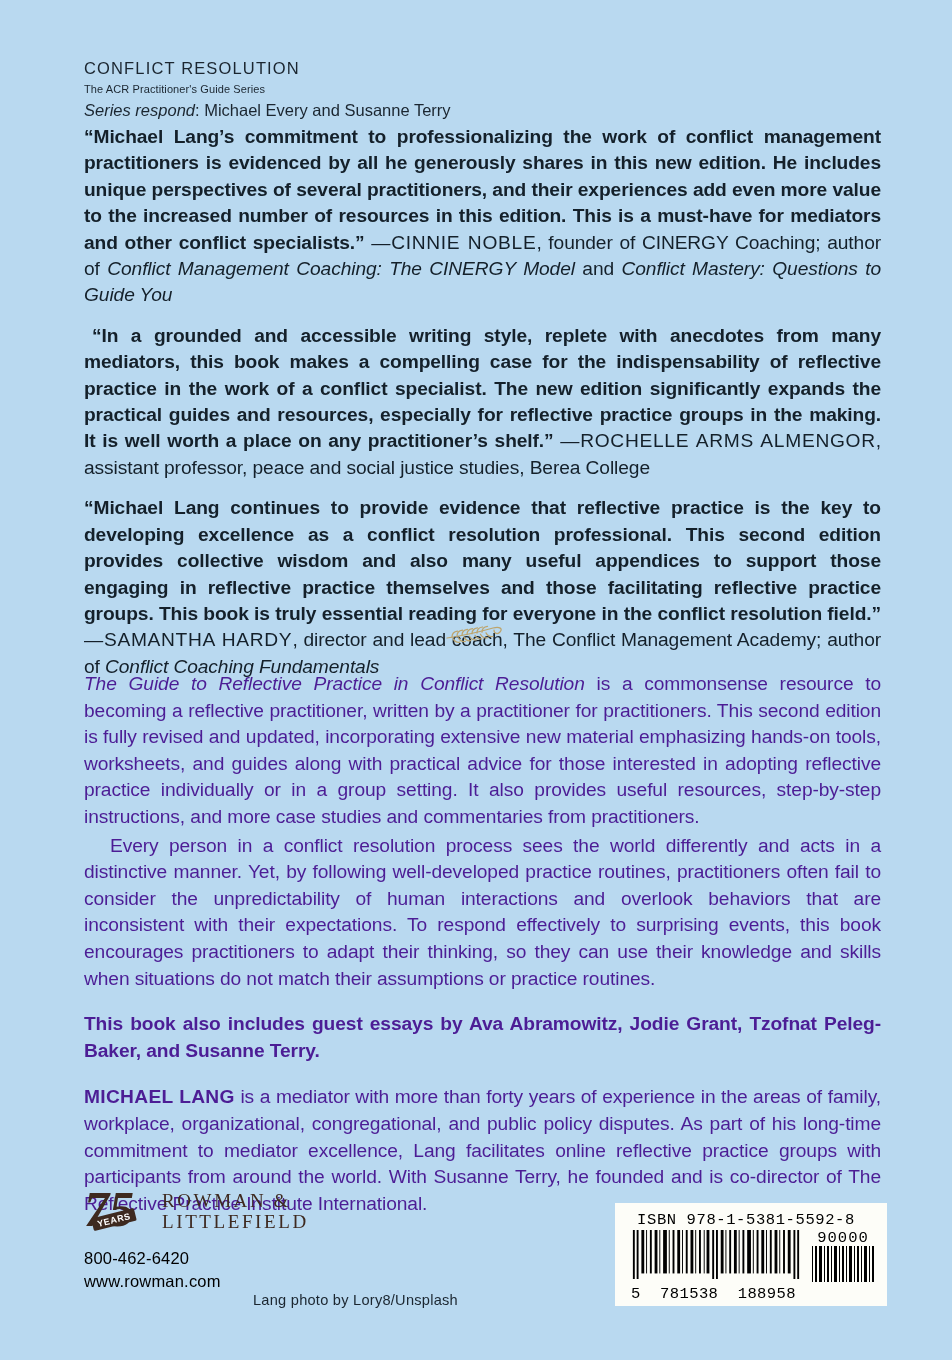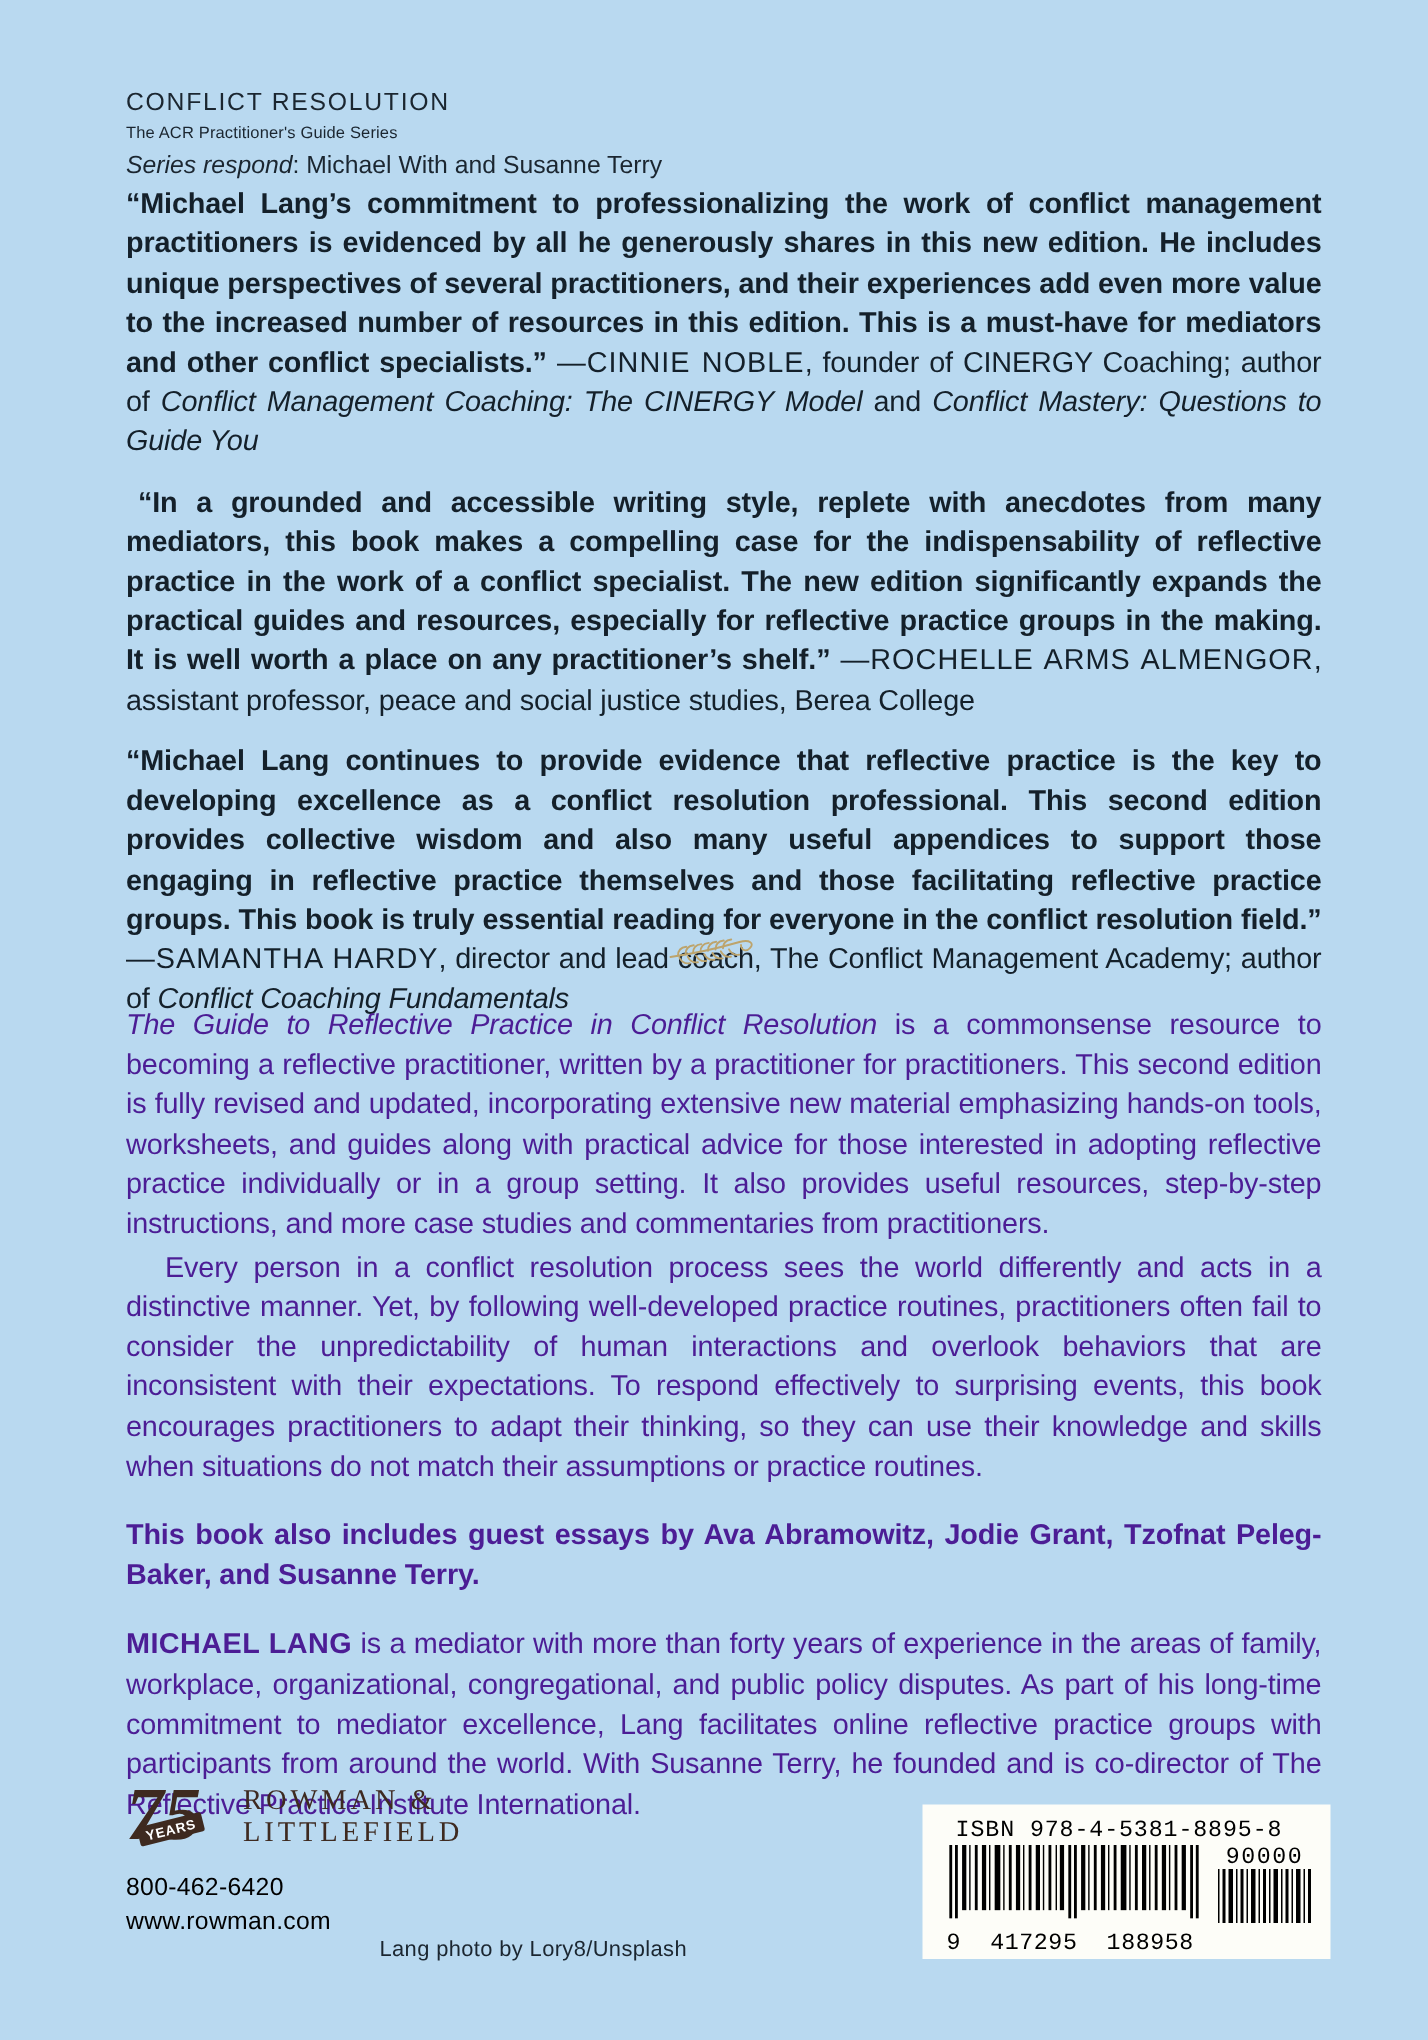--- a/index.html
+++ b/index.html
@@ -197,21 +197,21 @@
   }
 </style>
 </head>
 <body>
 
 <div class="cover">
 
   <div class="header">
     <div class="series-cat">CONFLICT RESOLUTION</div>
     <div class="series-name">The ACR Practitioner's Guide Series</div>
-    <div class="series-editors"><span class="ital">Series respond</span><span>: Michael With and Susanne Terry</span></div>
+    <div class="series-editors"><span class="ital">Series respond</span><span>: Michael Every and Susanne Terry</span></div>
   </div>
 
   <div class="blurbs">
 
     <p class="blurb"><span>“Michael Lang’s commitment to professionalizing the work of conflict management practitioners is evidenced by all he generously shares in this new edition. He includes unique perspectives of several practitioners, and their experiences add even more value to the increased number of resources in this edition. This is a must-have for mediators and other conflict specialists.” </span><span class="name">—CINNIE NOBLE</span><span class="attrib">, founder of CINERGY Coaching; author of </span><span class="ital">Conflict Management Coaching: The CINERGY Model</span><span class="attrib"> and </span><span class="ital">Conflict Mastery: Questions to Guide You</span></p>
 
     <p class="blurb indent"><span>“In a grounded and accessible writing style, replete with anecdotes from many mediators, this book makes a compelling case for the indispensability of reflective practice in the work of a conflict specialist. The new edition significantly expands the practical guides and resources, especially for reflective practice groups in the making. It is well worth a place on any practitioner’s shelf.” </span><span class="name">—ROCHELLE ARMS ALMENGOR</span><span class="attrib">, assistant professor, peace and social justice studies, Berea College</span></p>
 
     <p class="blurb"><span>“Michael Lang continues to provide evidence  that reflective practice is the key to developing excellence as a conflict resolution professional. This second edition provides collective wisdom and also many useful appendices to support those engaging in reflective practice themselves and those facilitating reflective practice groups. This book is truly essential reading for everyone in the conflict resolution field.” </span><span class="name">—SAMANTHA HARDY</span><span class="attrib">, director and lead coach, The Conflict Management Academy; author of </span><span class="ital">Conflict Coaching Fundamentals</span></p>
 
@@ -263,21 +263,21 @@
     <div class="pub-contact">
       <div>800-462-6420</div>
       <div>www.rowman.com</div>
     </div>
   </div>
 
   <div class="photo-credit">Lang photo by Lory8/Unsplash</div>
 
   <div class="barcode-box">
     <div class="barcode-inner">
-      <div class="isbn-text">ISBN 978-4-5381-8895-8</div>
+      <div class="isbn-text">ISBN 978-1-5381-5592-8</div>
       <div class="bars-row">
         <svg class="ean-main" viewBox="0 0 180 52" preserveAspectRatio="none">
           <g fill="#000">
             <rect x="2" y="0" width="2" height="52"></rect>
               <rect x="6" y="0" width="2" height="52"></rect>
             <rect x="11" y="0" width="3" height="46"></rect>
               <rect x="16" y="0" width="1" height="46"></rect>
             <rect x="20" y="0" width="2" height="46"></rect>
               <rect x="25" y="0" width="3" height="46"></rect>
             <rect x="30" y="0" width="1" height="46"></rect>
@@ -332,17 +332,17 @@
                 <rect x="43" y="0" width="1" height="36"></rect>
               <rect x="46" y="0" width="2" height="36"></rect>
                 <rect x="50" y="0" width="1" height="36"></rect>
               <rect x="53" y="0" width="3" height="36"></rect>
                 <rect x="58" y="0" width="1" height="36"></rect>
               <rect x="61" y="0" width="2" height="36"></rect>
             </g>
           </svg>
         </div>
       </div>
-      <div class="ean-digits">9  417295  188958</div>
+      <div class="ean-digits">5  781538  188958</div>
     </div>
   </div>
 
 </div>
 
 </body></html>

